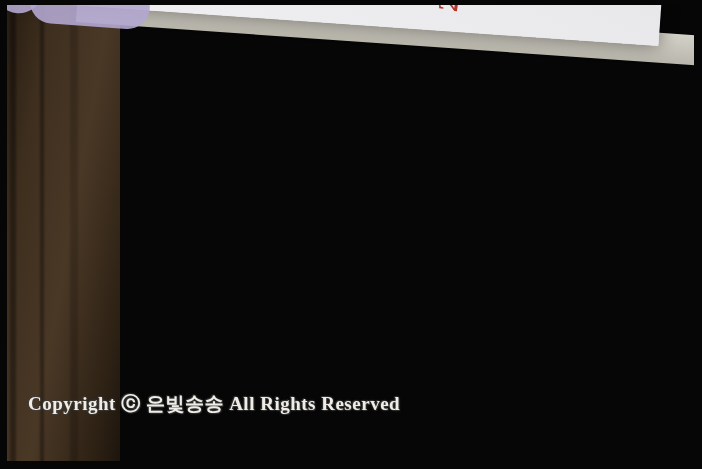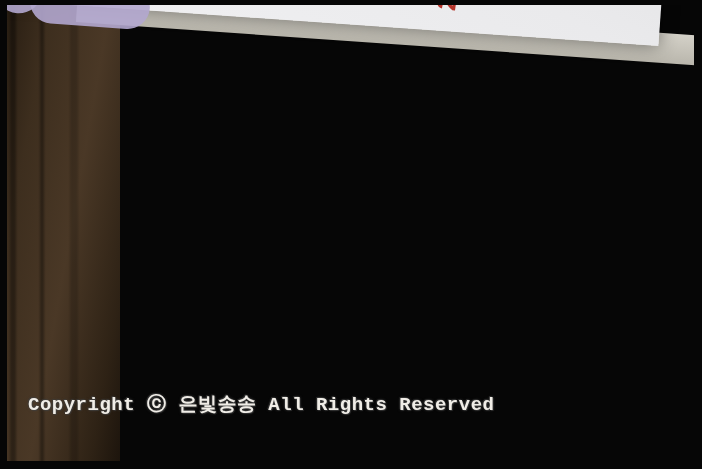--- a/index.html
+++ b/index.html
@@ -1,21 +1,21 @@
 <!DOCTYPE html>
 <html><head>
 <meta charset="utf-8">
 <style>
   html,body{margin:0;padding:0;background:#111;}
   *{box-sizing:border-box;}
   .abs{position:absolute;}
   #photo{
     position:relative;width:702px;height:469px;overflow:hidden;
     background:#060606;
-    font-family:Liberation Mono, monospace;
+    font-family:Liberation Serif, serif;
   }
   
   #wood{
     left:0;top:0;width:120px;height:469px;
     background:linear-gradient(100deg,#241a10 0%,#3d2e1e 25%,#4a3826 55%,#2e2215 85%,#1c140c 100%);
   }
   .grain{background:rgba(0,0,0,.35);filter:blur(1px);}
   
   #page-edge{
     left:78px;top:-8px;width:640px;height:30px;background:linear-gradient(#d4d1c8,#b9b6ac);

